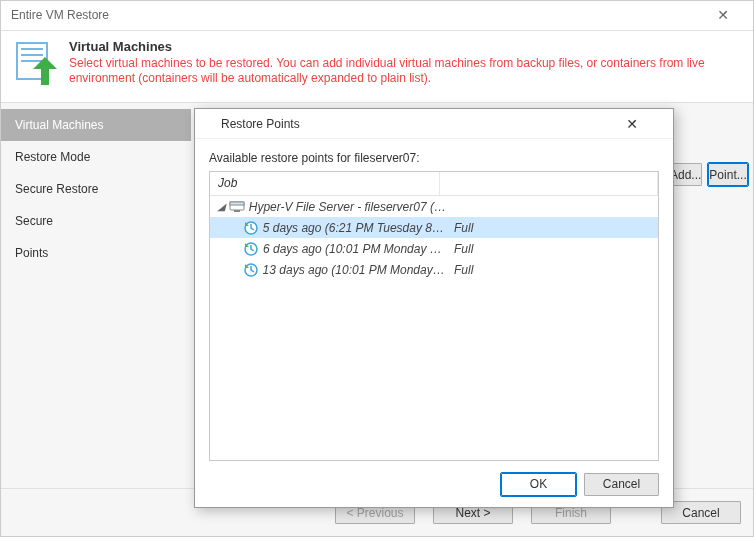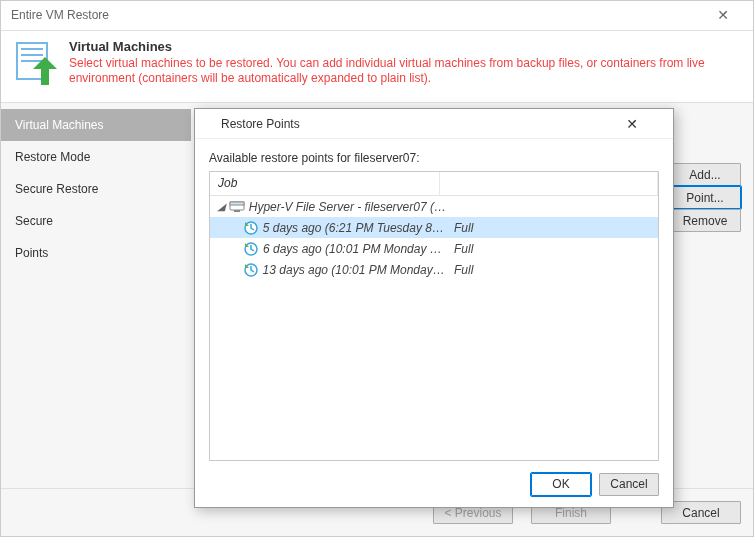--- a/index.html
+++ b/index.html
@@ -23,21 +23,21 @@
   }
   .header-icon { width:48px; height:48px; flex:0 0 48px; margin-right:10px; position:relative;}
   .header-text h1 { margin:0 0 2px 0; font-size:13px; font-weight:700; color:#333;}
   .header-text p { margin:0; font-size:12px; color:#ef4444; line-height:15px;}
   .body-row { display:flex; height:calc(100% - 30px - 72px - 48px);}
   .sidebar { width:190px; flex:0 0 190px; padding-top:6px; }
   .sidebar-item { height:32px; line-height:32px; padding:0 14px; color:#333; }
   .sidebar-item.active { background:#b0b0b0; color:#fff; }
   .content { flex:1; position:relative; }
 
-  .right-buttons { position:absolute; right:12px; top:60px; width:72px; display:flex; flex-direction:column; }
+  .right-buttons { position:absolute; right:12px; top:60px; width:72px; display:flex; flex-direction:row; gap:6px;}
   .btn { height:23px; border:1px solid #adadad; background:#e8e8e8; font-size:12px; color:#333; display:flex; align-items:center; justify-content:center; border-radius:1px;}
   .btn.primary-focus { border:1px solid #0078d7; outline:1px solid #0078d7;}
   .btn.disabled { color:#a0a0a0; }
 
   .footer { height:48px; border-top:1px solid #e0e0e0; display:flex; align-items:center; justify-content:flex-end; padding:0 12px; gap:18px; background:#f6f6f6;}
   .footer .btn { width:80px;}
 
   
   .modal {
     position:absolute; left:194px; top:108px; width:480px; height:400px;
@@ -66,21 +66,21 @@
   .tree-row { display:flex; align-items:center; height:21px; padding-left:6px;}
   .tree-row .job-cell { flex:0 0 230px; display:flex; align-items:center; overflow:hidden; white-space:nowrap;}
   .tree-row .type-cell { flex:0 0 90px; padding-left:8px;}
   .tree-row.selected { background:#cde8ff;}
   .expander { width:12px; text-align:center; color:#666; font-size:10px; margin-right:2px;}
   .indent { display:inline-block;}
   .job-icon, .rp-icon { width:16px; height:16px; margin-right:4px; flex:0 0 16px;}
   .ellipsis { overflow:hidden; text-overflow:ellipsis; white-space:nowrap;}
 
   .modal-footer { height:46px; display:flex; align-items:center; justify-content:flex-end; gap:8px; padding:0 14px;}
-  .modal-footer .btn { width:60px;}
+  .modal-footer .btn { width:75px;}
   .modal-footer .btn.ok { border:1px solid #0078d7; outline:1px solid #0078d7; background:#fff;}
 
 </style>
 </head>
 <body>
 
 <div class="main-dialog">
   <div class="main-title">
     <span>Entire VM Restore</span>
     <span class="main-close">✕</span>
@@ -122,20 +122,23 @@
             <span>Remove</span>
           </div>
       </div>
     </div>
   </div>
 
   <div class="footer">
     <div class="btn disabled">
         <span>&lt; Previous</span>
       </div>
+    <div class="btn">
+        <span>Next &gt;</span>
+      </div>
     <div class="btn disabled">
         <span>Finish</span>
       </div>
     <div style="width:14px"></div>
     <div class="btn">
         <span>Cancel</span>
       </div>
   </div>
 </div>
 

